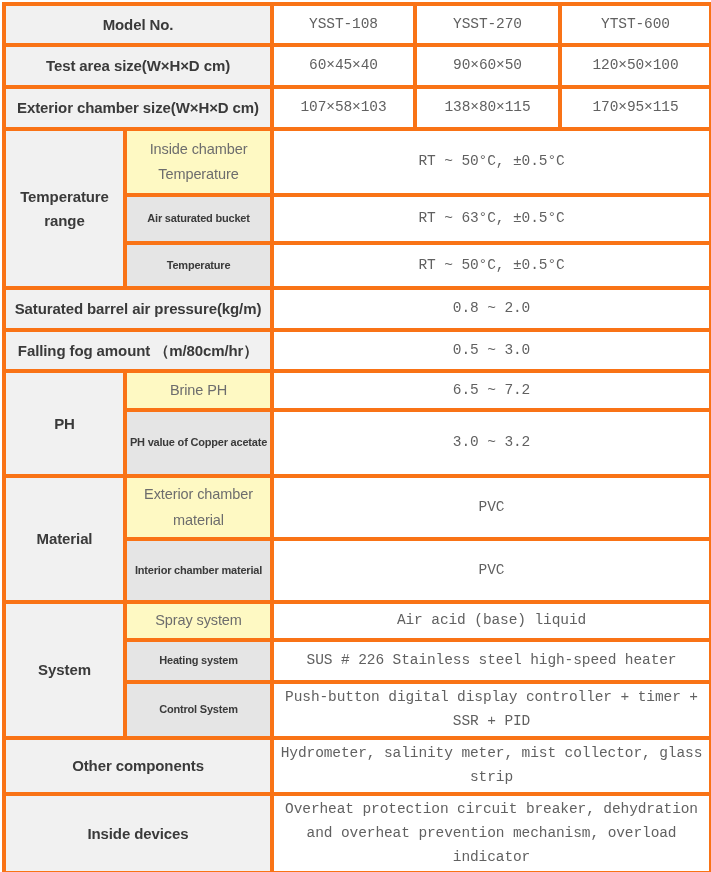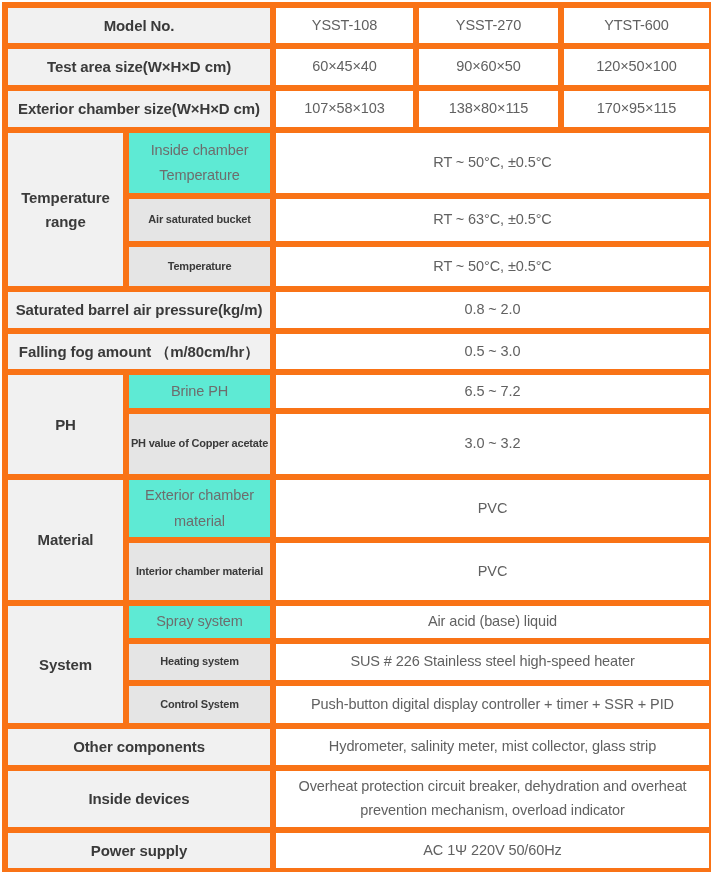--- a/index.html
+++ b/index.html
@@ -14,38 +14,38 @@
     height: 872px;
     padding: 2px;
     background: #ffffff;
   }
   table.spec {
     border-collapse: collapse;
     table-layout: fixed;
     width: 707px;
   }
   table.spec td {
-    border: 6px solid #f97316;
+    border: 4px solid #f97316;
     text-align: center;
     vertical-align: middle;
     padding: 2px 0;
     overflow: hidden;
   }
   
   .lbl {
     background: #f1f1f1;
     font-weight: 700;
     color: #3a3a3a;
     font-size: 15px;
     line-height: 1.6;
     letter-spacing: -0.1px;
   }
   
   .sub {
-    background: #5eead4;
+    background: #fef9c3;
     font-weight: 400;
     color: #6d6d6d;
     font-size: 14.5px;
     line-height: 1.75;
     letter-spacing: -0.1px;
   }
   
   .subb {
     background: #e5e5e5;
     font-weight: 700;
@@ -56,20 +56,21 @@
     padding: 2px 4px;
   }
   
   .val {
     background: #ffffff;
     font-weight: 400;
     color: #616161;
     font-size: 14.5px;
     line-height: 1.65;
     letter-spacing: -0.1px;
+    font-family: Liberation Mono, monospace;
   }
   
   col.c0 { width: 121px; }
   col.c1 { width: 147px; }
   col.c2 { width: 143px; }
   col.c3 { width: 145px; }
   col.c4 { width: 151px; }
   
   tr.r1  { height: 41px; }
   tr.r2  { height: 42px; }

